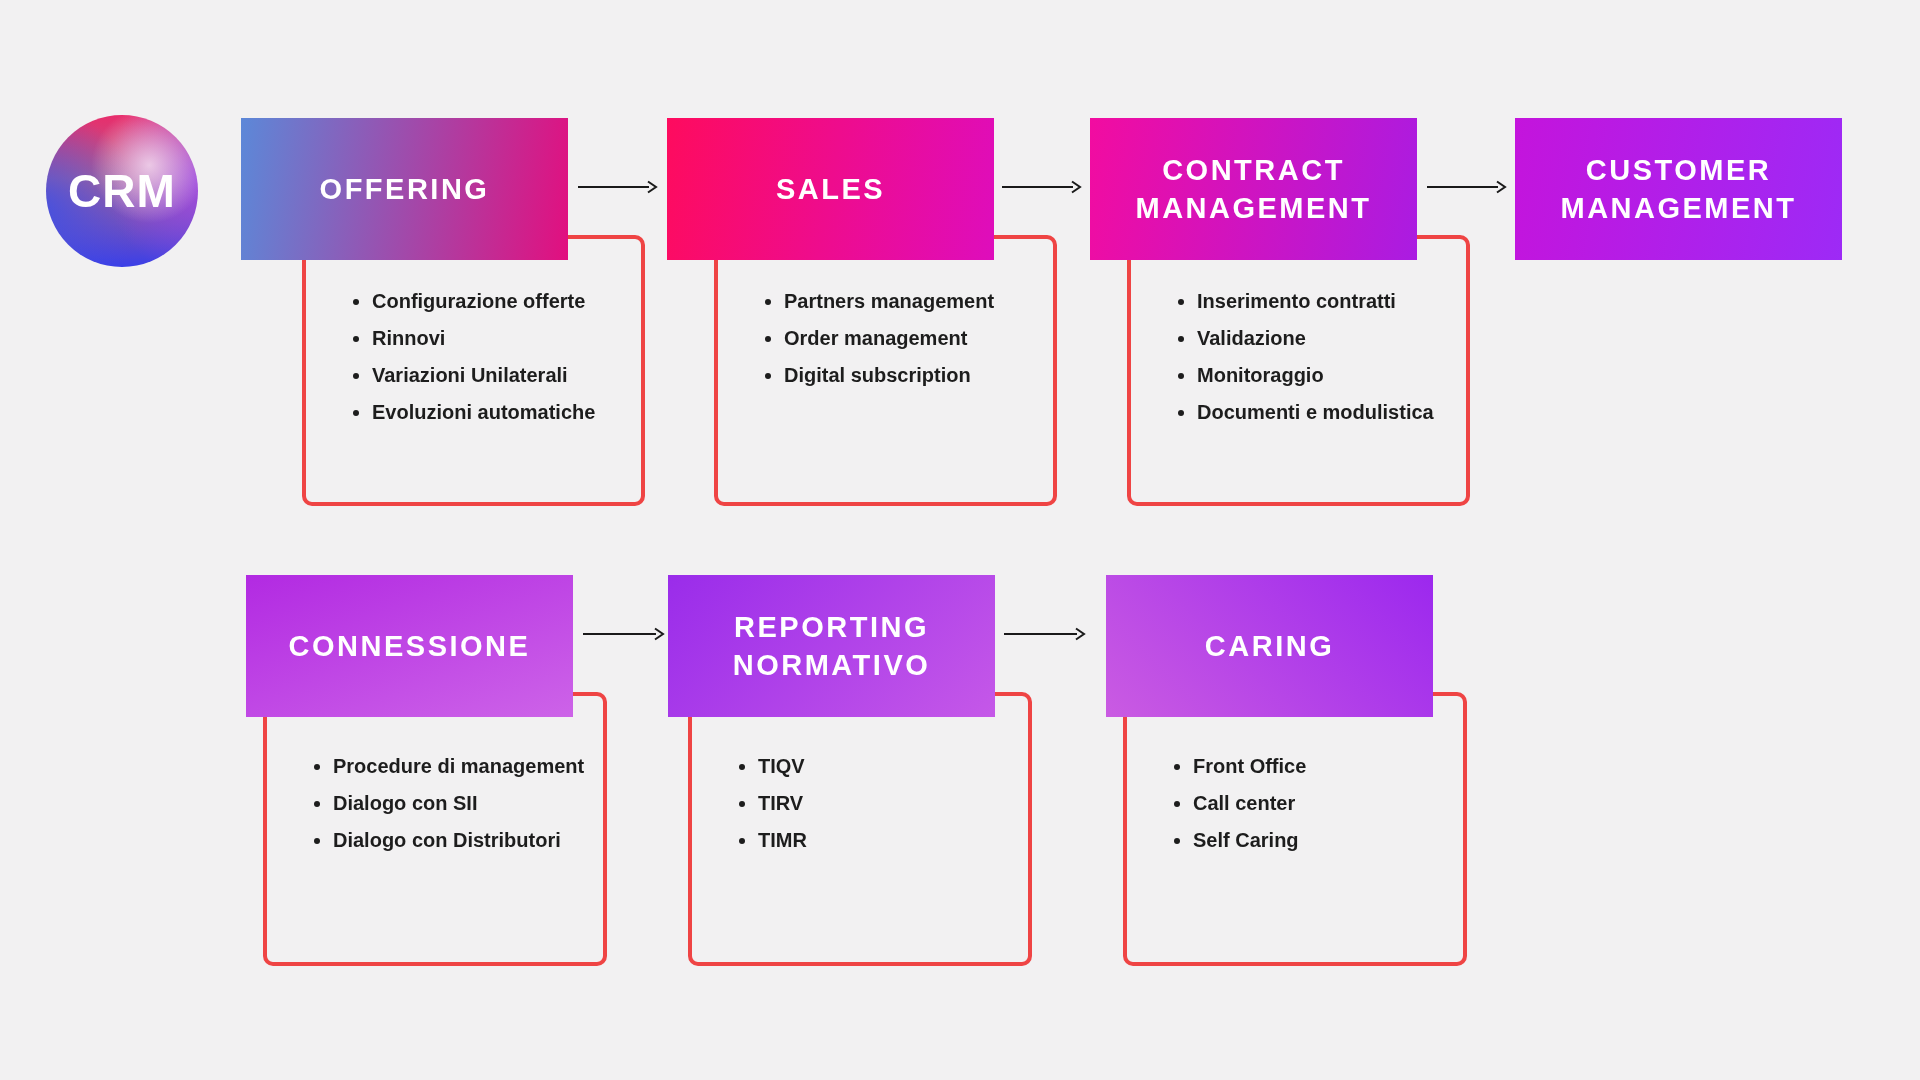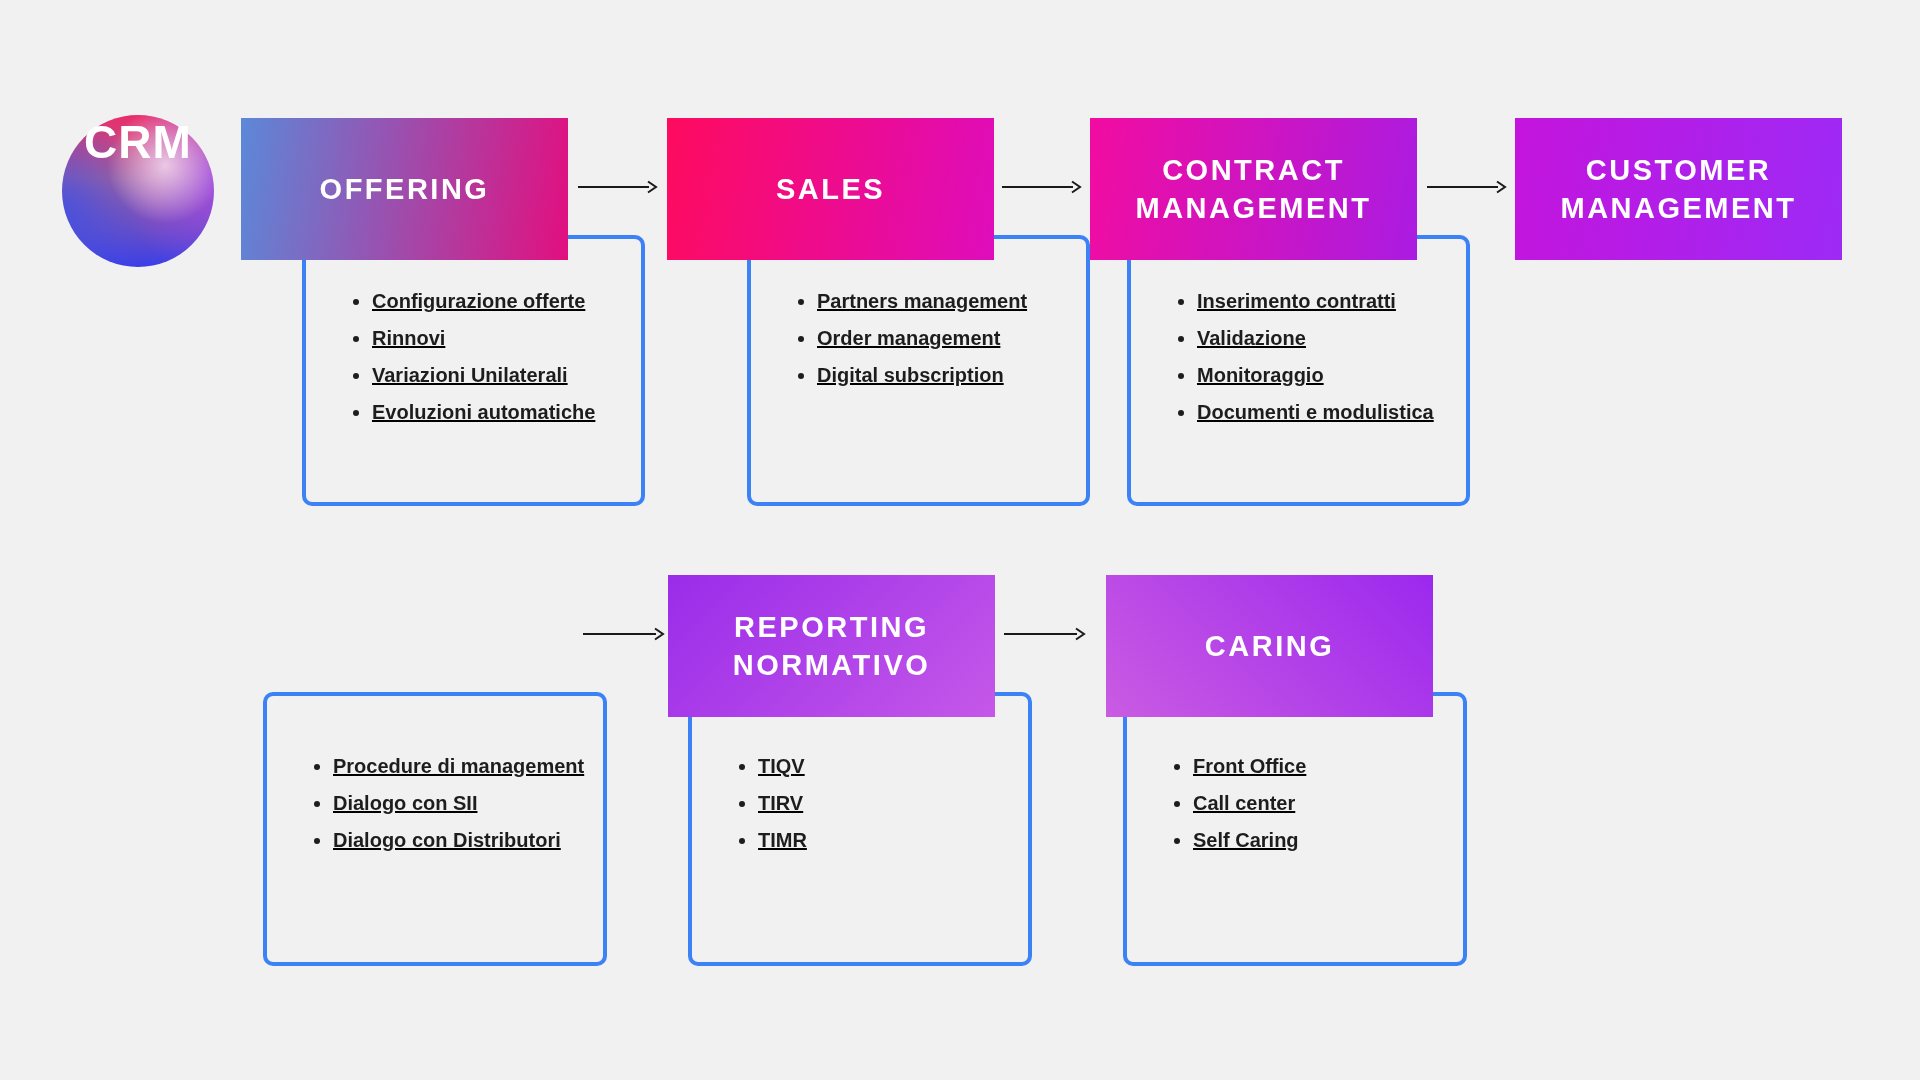--- a/index.html
+++ b/index.html
@@ -6,22 +6,22 @@
   body{
     width:1920px;height:1080px;
     background:#f2f1f2;
     font-family:"Liberation Sans","DejaVu Sans",sans-serif;
     position:relative;overflow:hidden;
   }
   .stage{position:absolute;inset:0;}
 
   
   .orb{
-    position:absolute;left:62px;top:115px;width:152px;height:152px;border-radius:50%;
-    display:flex;align-items:flex-start;justify-content:center;
+    position:absolute;left:46px;top:115px;width:152px;height:152px;border-radius:50%;
+    display:flex;align-items:center;justify-content:center;
     background:
       radial-gradient(circle at 68% 33%, rgba(255,240,248,0.75) 0%, rgba(255,240,248,0) 40%),
       radial-gradient(circle at 105% 42%, rgba(155,69,240,0.85) 0%, rgba(155,69,240,0) 55%),
       radial-gradient(circle at -5% 62%, rgba(58,80,232,0.85) 0%, rgba(58,80,232,0) 55%),
       linear-gradient(180deg, #e82d6c 0%, #b06290 42%, #3a3fe8 100%);
   }
   .orb span{
     color:#fff;font-size:46px;font-weight:bold;letter-spacing:1px;
   }
 
@@ -38,21 +38,21 @@
   .g-sales      {background:linear-gradient(100deg, #fe0b5e 0%, #de0dbc 100%);}
   .g-contract   {background:linear-gradient(100deg, #f20ca0 0%, #aa1ce2 100%);}
   .g-customer   {background:linear-gradient(100deg, #c414dc 0%, #9d2af6 100%);}
   .g-connessione{background:linear-gradient(160deg, #b22ae2 0%, #cd63e8 100%);}
   .g-reporting  {background:linear-gradient(135deg, #9a2cea 0%, #c558e8 100%);}
   .g-caring     {background:linear-gradient(225deg, #9c28ee 0%, #ca5be2 100%);}
 
   
   .panel{
     position:absolute;z-index:1;box-sizing:border-box;
-    border:4px solid #3b82f6;border-radius:10px;background:transparent;text-decoration:underline;
+    border:4px solid #ef4444;border-radius:10px;background:transparent;
   }
   .panel.row1p{top:235px;height:271px;width:343px;}
   .panel.row2p{top:692px;height:274px;width:344px;}
   .panel ul{
     margin:0;padding:48px 12px 0 66px;
     color:#1d1d1d;font-size:20px;font-weight:bold;line-height:1.45;
   }
   .panel.row2p ul{padding-top:56px;}
   .panel li{margin-bottom:8px;}
 
@@ -84,36 +84,39 @@
   </div>
 
   <div class="panel row1p" style="left:302px">
     <ul>
       <li>Configurazione offerte</li>
       <li>Rinnovi</li>
       <li>Variazioni Unilaterali</li>
       <li>Evoluzioni automatiche</li>
     </ul>
   </div>
-  <div class="panel row1p" style="left:747px">
+  <div class="panel row1p" style="left:714px">
     <ul>
       <li>Partners management</li>
       <li>Order management</li>
       <li>Digital subscription</li>
     </ul>
   </div>
   <div class="panel row1p" style="left:1127px">
     <ul>
       <li>Inserimento contratti</li>
       <li>Validazione</li>
       <li>Monitoraggio</li>
       <li>Documenti e modulistica</li>
     </ul>
   </div>
 
+  <div class="hdr row2 g-connessione" style="left:246px">
+    <span>CONNESSIONE</span>
+  </div>
   <div class="hdr row2 g-reporting" style="left:668px">
     <span>REPORTING NORMATIVO</span>
   </div>
   <div class="hdr row2 g-caring" style="left:1106px">
     <span>CARING</span>
   </div>
 
   <div class="panel row2p" style="left:263px">
     <ul>
       <li>Procedure di management</li>

